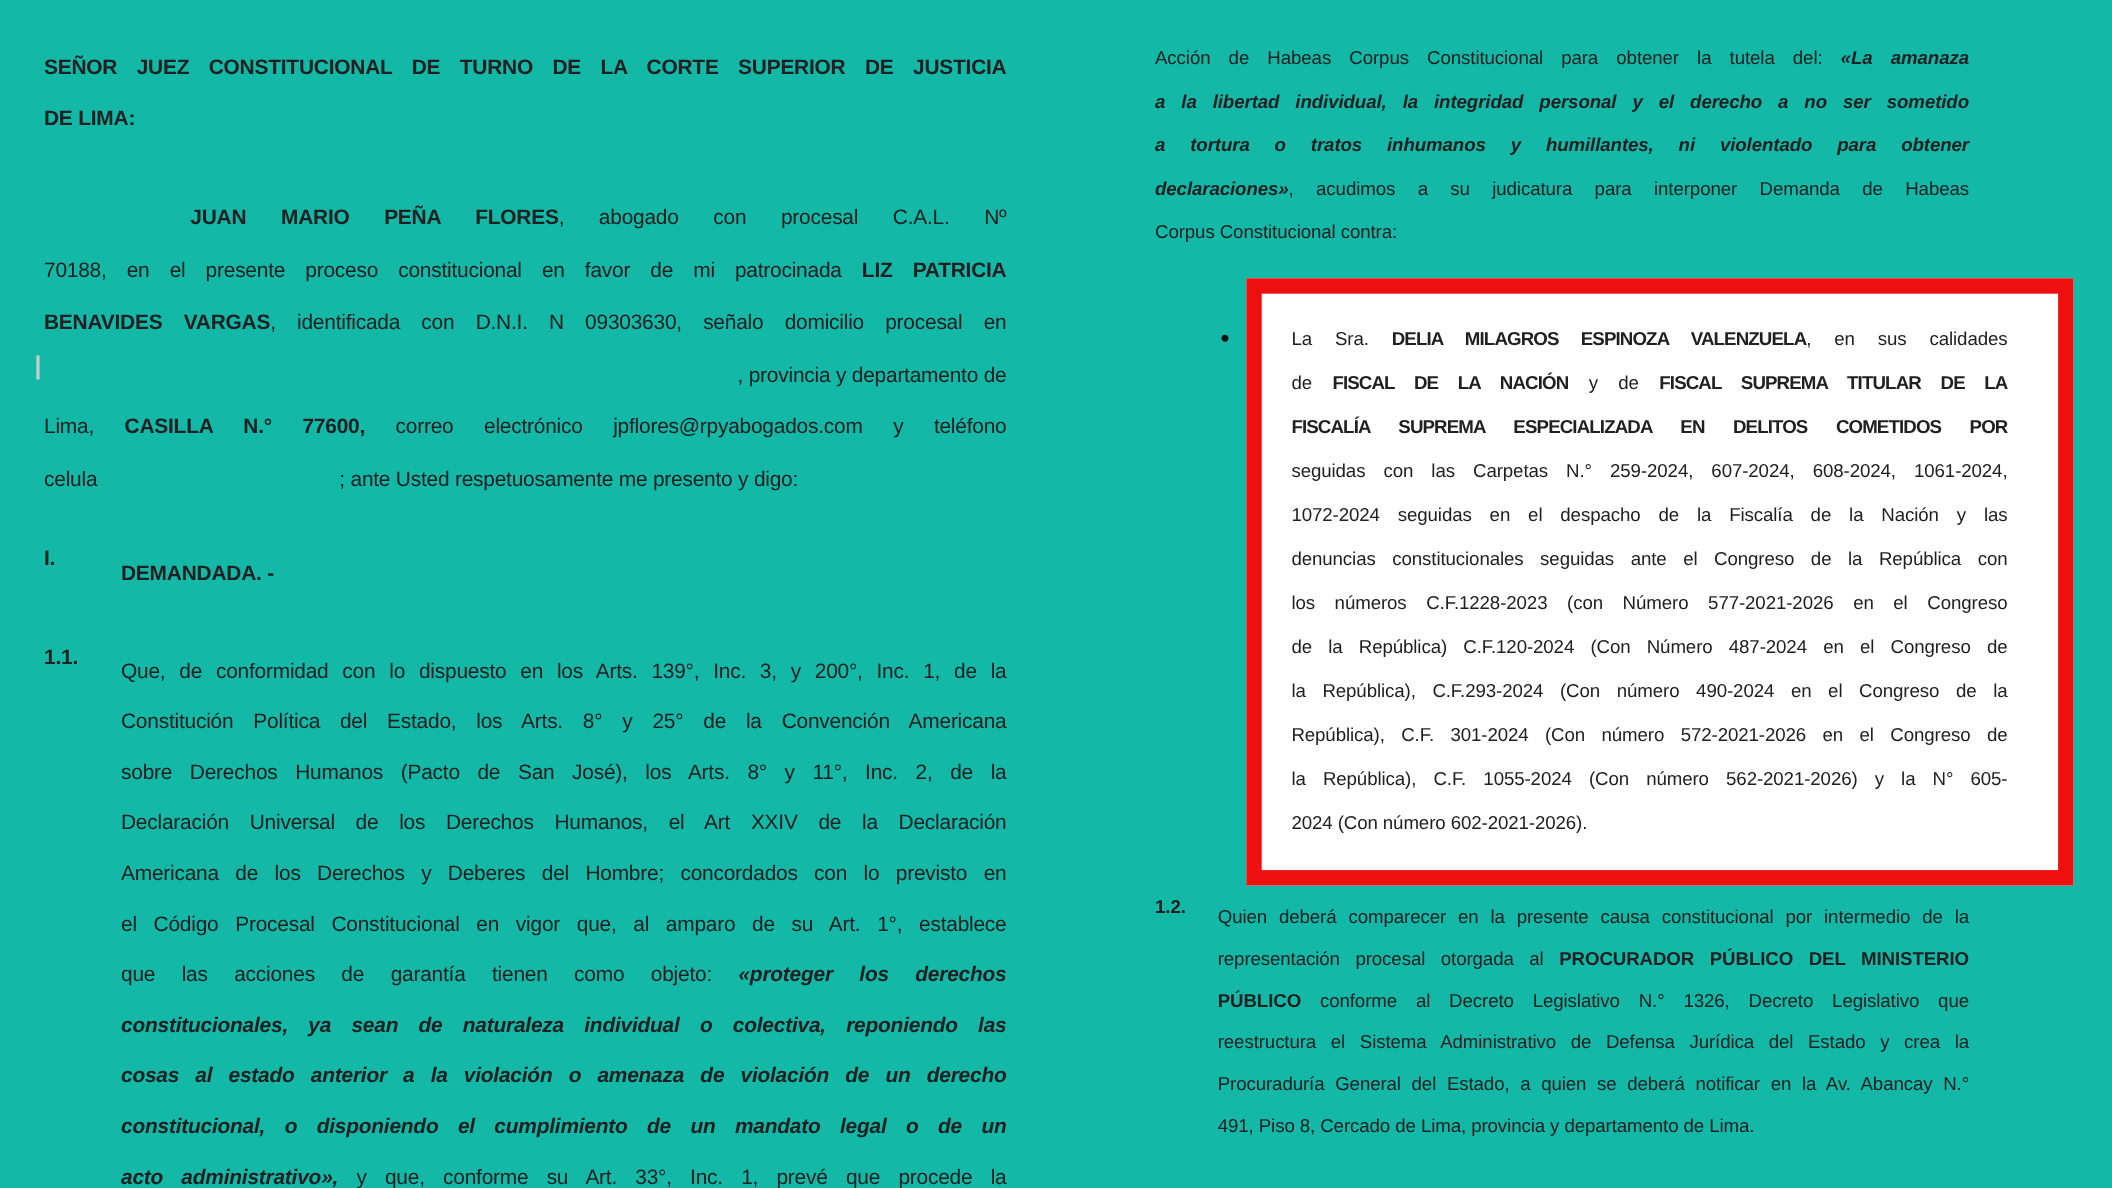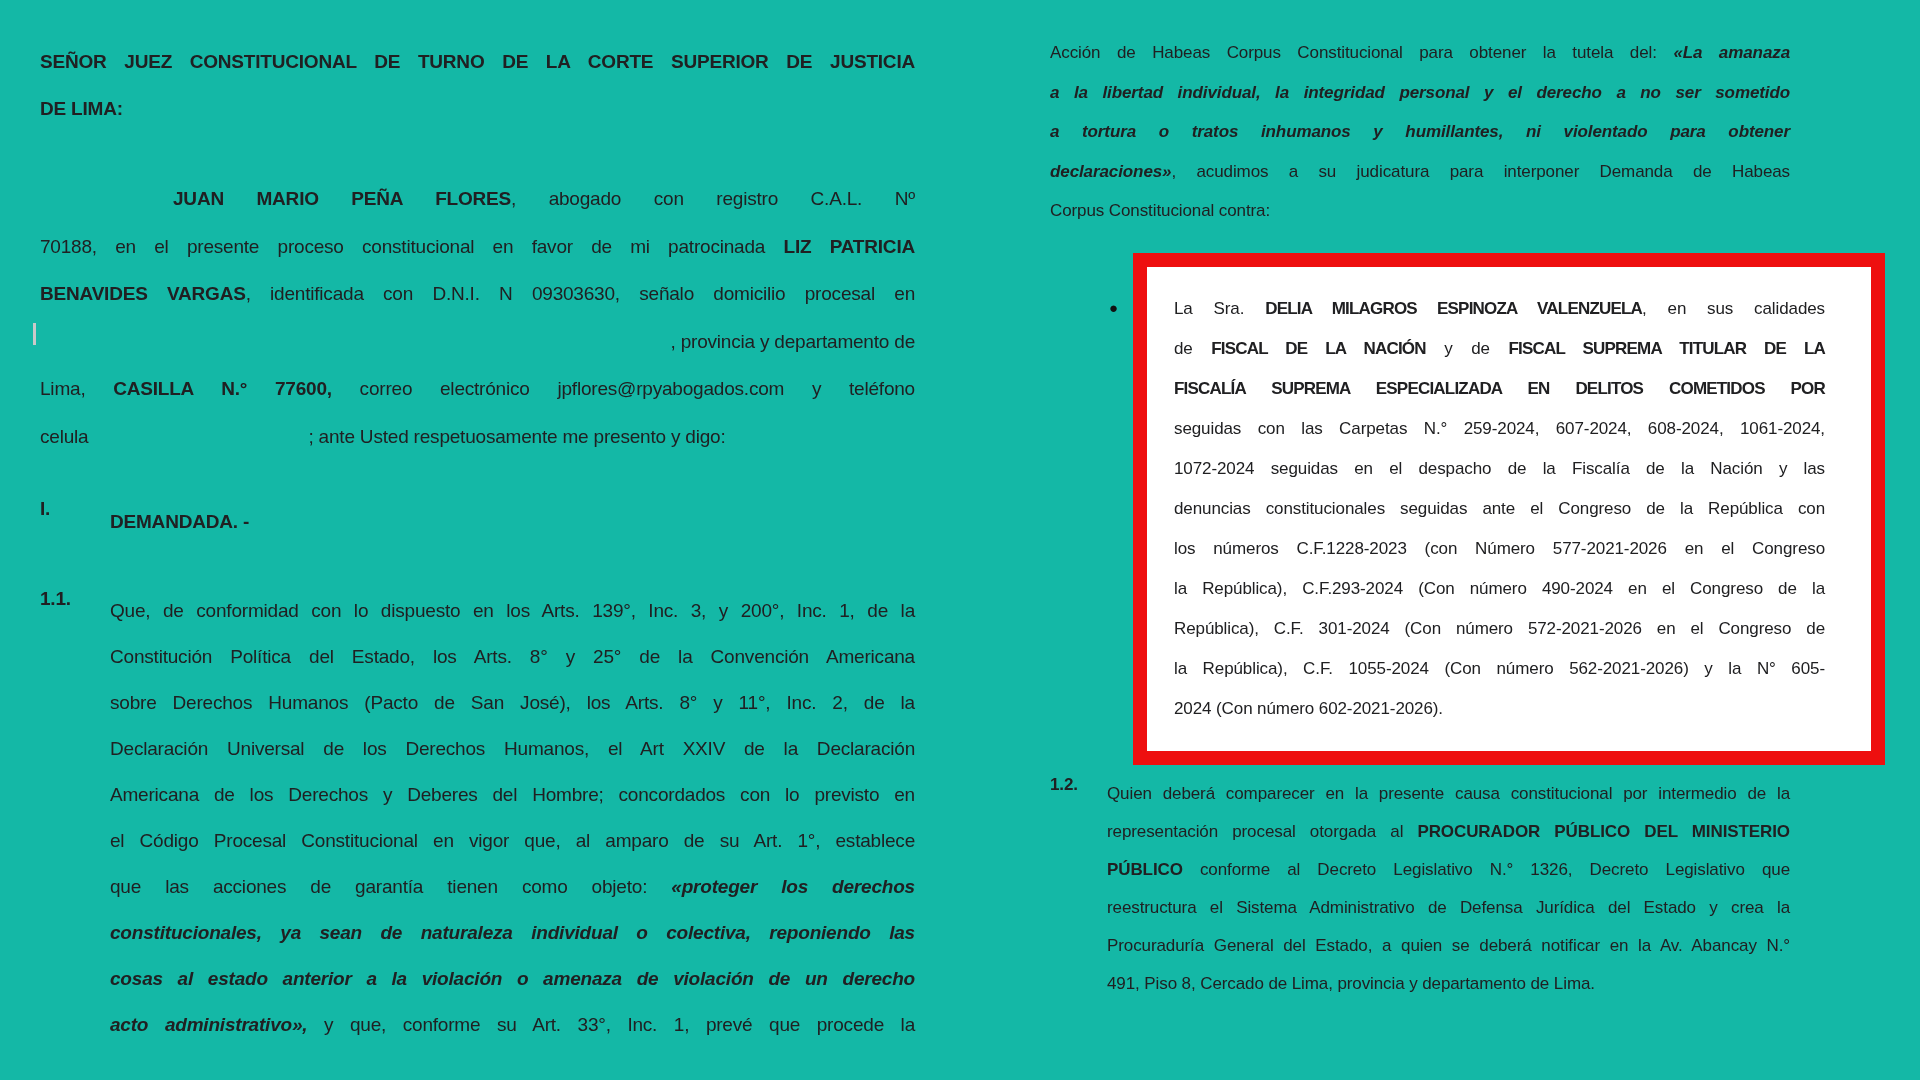--- a/index.html
+++ b/index.html
@@ -45,21 +45,21 @@
 <body>
 
 <div class="page" style="color: rgb(32, 32, 34);">
 
   <div class="col leftcol">
     <div class="head">
         <div class="line"><span class="b">SEÑOR JUEZ CONSTITUCIONAL DE TURNO DE LA CORTE SUPERIOR DE JUSTICIA</span></div>
         <div class="line last"><span class="b">DE LIMA:</span></div>
       </div>
     <div class="intro">
-        <div class="line" style="padding-left: 133px;"><span class="b">JUAN MARIO PEÑA FLORES</span><span>, abogado con registro C.A.L. Nº</span></div>
+        <div class="line" style="padding-left: 133px;"><span class="b">JUAN MARIO PEÑA FLORES</span><span>, abogado con procesal C.A.L. Nº</span></div>
         <div class="line"><span>70188, en el presente proceso constitucional en favor de mi patrocinada </span><span class="b">LIZ PATRICIA</span></div>
         <div class="line"><span class="b">BENAVIDES VARGAS</span><span>, identificada con D.N.I. N 09303630, señalo domicilio procesal en</span></div>
         <div class="line rt"><span class="tick" style="background: rgb(201, 201, 201);"></span><span>, provincia y departamento de</span></div>
         <div class="line"><span>Lima, </span><span class="b">CASILLA N.° 77600,</span><span> correo electrónico jpflores@rpyabogados.com y teléfono</span></div>
         <div class="line last"><span>celula</span><span class="gap" style="width: 220px;"></span><span>; ante Usted respetuosamente me presento y digo:</span></div>
       </div>
     <div class="numrow sec">
       <span class="num">I.</span>
       <div class="ntext">
           <div class="line last"><span class="b">DEMANDADA. -</span></div>
@@ -70,20 +70,21 @@
       <div class="ntext">
           <div class="line"><span>Que, de conformidad con lo dispuesto en los Arts. 139°, Inc. 3, y 200°, Inc. 1, de la</span></div>
           <div class="line"><span>Constitución Política del Estado, los Arts. 8° y 25° de la Convención Americana</span></div>
           <div class="line"><span>sobre Derechos Humanos (Pacto de San José), los Arts. 8° y 11°, Inc. 2, de la</span></div>
           <div class="line"><span>Declaración Universal de los Derechos Humanos, el Art XXIV de la Declaración</span></div>
           <div class="line"><span>Americana de los Derechos y Deberes del Hombre; concordados con lo previsto en</span></div>
           <div class="line"><span>el Código Procesal Constitucional en vigor que, al amparo de su Art. 1°, establece</span></div>
           <div class="line"><span>que las acciones de garantía tienen como objeto: </span><span class="b i">«proteger los derechos</span></div>
           <div class="line"><span class="b i">constitucionales, ya sean de naturaleza individual o colectiva, reponiendo las</span></div>
           <div class="line"><span class="b i">cosas al estado anterior a la violación o amenaza de violación de un derecho</span></div>
+          <div class="line"><span class="b i">constitucional, o disponiendo el cumplimiento de un mandato legal o de un</span></div>
           <div class="line"><span class="b i">acto administrativo»,</span><span> y que, conforme su Art. 33°, Inc. 1, prevé que procede la</span></div>
         </div>
     </div>
   </div>
 
   <div class="col rightcol">
     <div class="rintro">
         <div class="line"><span>Acción de Habeas Corpus Constitucional para obtener la tutela del: </span><span class="b i">«La amanaza</span></div>
         <div class="line"><span class="b i">a la libertad individual, la integridad personal y el derecho a no ser sometido</span></div>
         <div class="line"><span class="b i">a tortura o tratos inhumanos y humillantes, ni violentado para obtener</span></div>
@@ -94,20 +95,21 @@
       <span class="bullet">●</span>
       <div class="redbox" style="border-color: rgb(238, 15, 15);">
         <div>
             <div class="line"><span>La Sra. </span><span class="b">DELIA MILAGROS ESPINOZA VALENZUELA</span><span>, en sus calidades</span></div>
             <div class="line"><span>de </span><span class="b">FISCAL DE LA NACIÓN</span><span> y de </span><span class="b">FISCAL SUPREMA TITULAR DE LA</span></div>
             <div class="line"><span class="b">FISCALÍA SUPREMA ESPECIALIZADA EN DELITOS COMETIDOS POR</span></div>
             <div class="line"><span>seguidas con las Carpetas N.° 259-2024, 607-2024, 608-2024, 1061-2024,</span></div>
             <div class="line"><span>1072-2024 seguidas en el despacho de la Fiscalía de la Nación y las</span></div>
             <div class="line"><span>denuncias constitucionales seguidas ante el Congreso de la República con</span></div>
             <div class="line"><span>los números C.F.1228-2023 (con Número 577-2021-2026 en el Congreso</span></div>
+            <div class="line"><span>de la República) C.F.120-2024 (Con Número 487-2024 en el Congreso de</span></div>
             <div class="line"><span>la República), C.F.293-2024 (Con número 490-2024 en el Congreso de la</span></div>
             <div class="line"><span>República), C.F. 301-2024 (Con número 572-2021-2026 en el Congreso de</span></div>
             <div class="line"><span>la República), C.F. 1055-2024 (Con número 562-2021-2026) y la N° 605-</span></div>
             <div class="line last"><span>2024 (Con número 602-2021-2026).</span></div>
           </div>
       </div>
     </div>
     <div class="numrow p12">
       <span class="num">1.2.</span>
       <div class="ntext">

